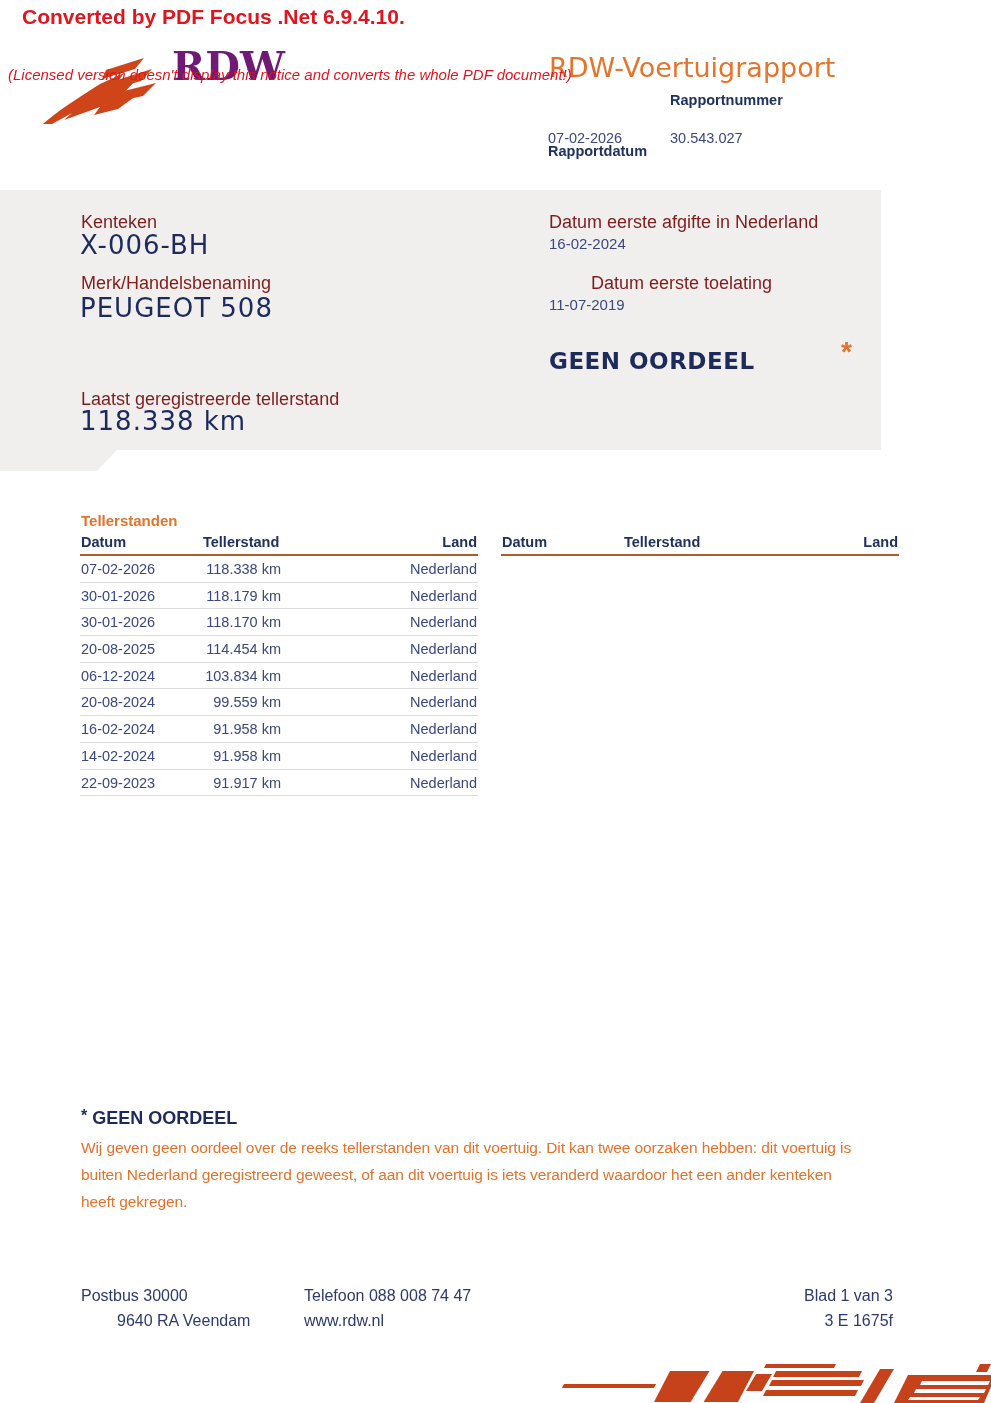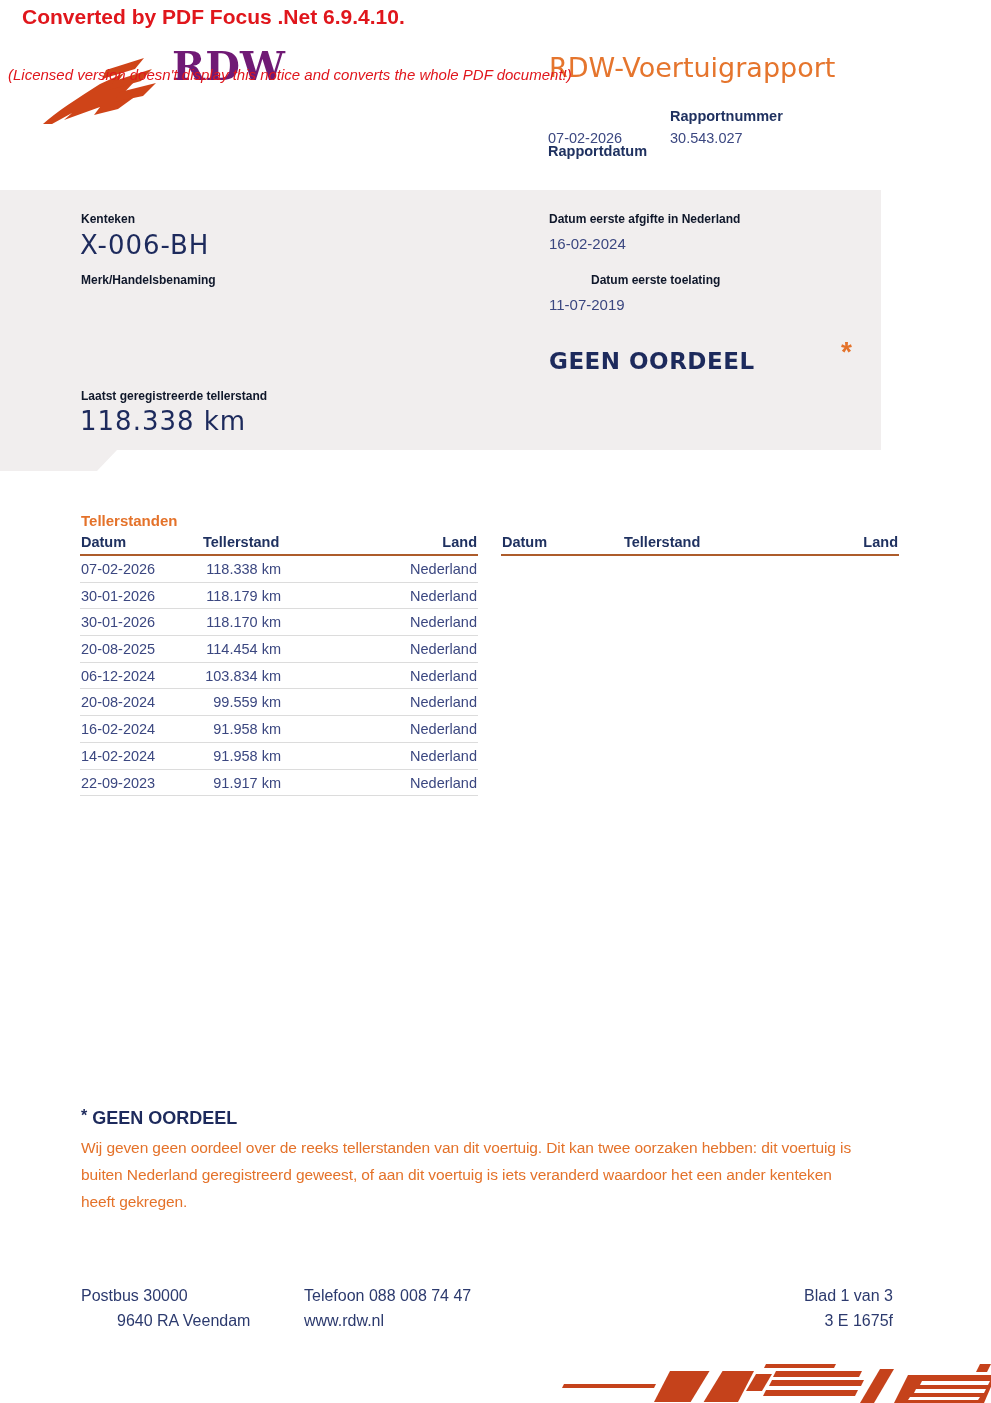--- a/index.html
+++ b/index.html
@@ -14,31 +14,31 @@
   .wm1 { left:22px; top:5px; color:#e0161c; font-weight:bold; font-size:21px; z-index:30; white-space:nowrap; }
   .wm2 { left:8px; top:66px; color:#e0161c; font-style:italic; font-size:15px; z-index:30; white-space:nowrap; }
 
   
   .rdw-logo-text { left:172px; top:42px; color:#701a75; font-family:"DejaVu Serif", serif; font-weight:bold; font-size:40px; z-index:10; }
   .swoosh { left:34px; top:56px; z-index:9; }
   .doc-title { left:549px; top:52px; color:#e5752d; font-family:"DejaVu Sans", sans-serif; font-size:27px; z-index:5; white-space:nowrap; }
   .hdr-label { color:#1f3160; font-weight:bold; font-size:14.5px; white-space:nowrap; }
   .hdr-value { color:#3b4780; font-size:14.5px; white-space:nowrap; }
   .rapportdatum-label { left:548px; top:108px;margin-top:35px; }
-  .rapportnummer-label { left:670px; top:108px; }
+  .rapportnummer-label { left:670px; top:92px; }
   .rapportdatum-value { left:548px; top:130px; }
   .rapportnummer-value { left:670px; top:130px; }
 
   
   .panel {
     left:0; top:190px; width:881px; height:281px; background:#f1eeee;
     clip-path: polygon(0 0, 881px 0, 881px 260px, 117px 260px, 97px 281px, 0 281px);
   }
   .panel .abs { position:absolute; }
-  .o-label { color:#0f172a; font-weight:bold; font-size:12px; white-space:nowrap; }
+  .o-label { color:#7f1d1d; font-weight:normal; font-size:18px; white-space:nowrap; }
   .big-value { color:#1d2a5c; font-family:"DejaVu Sans", sans-serif; font-size:26px; letter-spacing:1px; white-space:nowrap; }
   .mid-value { color:#3b4780; font-size:15px; white-space:nowrap; }
   .kenteken-label { left:81px; top:22px; }
   .kenteken-value { left:80px; top:40px;text-align:right; }
   .merk-label { left:81px; top:83px; }
   .merk-value { left:80px; top:103px; }
   .afgifte-label { left:549px; top:22px; }
   .afgifte-value { left:549px; top:45px; }
   .toelating-label { left:549px; top:83px;margin-left:42px; }
   .toelating-value { left:549px; top:106px; }
@@ -99,20 +99,21 @@
 
 <div class="abs hdr-label rapportdatum-label">Rapportdatum</div>
 <div class="abs hdr-label rapportnummer-label">Rapportnummer</div>
 <div class="abs hdr-value rapportdatum-value">07-02-2026</div>
 <div class="abs hdr-value rapportnummer-value">30.543.027</div>
 
 <div class="abs panel">
   <div class="abs o-label kenteken-label">Kenteken</div>
   <div class="abs big-value kenteken-value">X-006-BH</div>
   <div class="abs o-label merk-label">Merk/Handelsbenaming</div>
+  <div class="abs big-value merk-value">PEUGEOT 508</div>
   <div class="abs o-label afgifte-label">Datum eerste afgifte in Nederland</div>
   <div class="abs mid-value afgifte-value">16-02-2024</div>
   <div class="abs o-label toelating-label">Datum eerste toelating</div>
   <div class="abs mid-value toelating-value">11-07-2019</div>
   <div class="abs oordeel-value">GEEN OORDEEL</div>
   <div class="abs oordeel-ast">*</div>
   <div class="abs o-label teller-label">Laatst geregistreerde tellerstand</div>
   <div class="abs big-value teller-value">118.338 km</div>
 </div>
 

